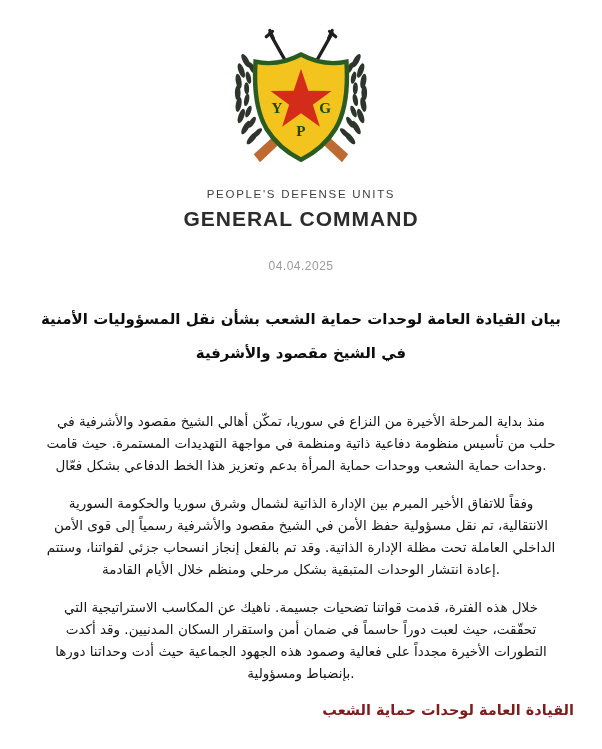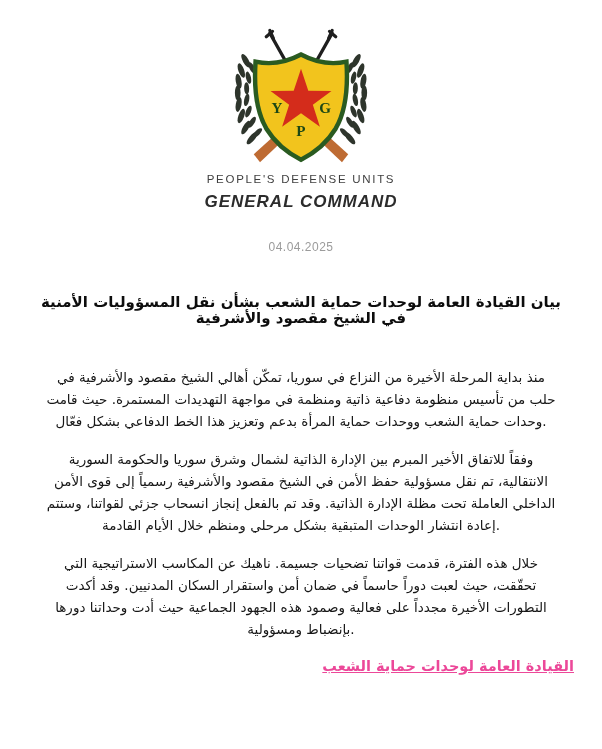--- a/index.html
+++ b/index.html
@@ -21,73 +21,71 @@
   }
   
   .header {
     padding-top: 26px;
     text-align: center;
   }
   .emblem-wrap {
     line-height: 0;
   }
   .org-name {
-    margin-top: 8px;
+    margin-top: 23px;
     font-family: "Liberation Sans", sans-serif;
     font-size: 11.5px;
     letter-spacing: 1.7px;
     color: #3f3f3f;
   }
   .command-title {
     margin-top: 7px;
     font-family: "Liberation Sans", sans-serif;
-    font-size: 17px;
+    font-size: 21px;
     font-weight: bold;
     letter-spacing: 1px;
     color: #2c2c2c;
-    font-style: italic;
   }
   .statement-date {
     margin-top: 28px;
     font-family: "Liberation Sans", sans-serif;
     font-size: 12px;
     letter-spacing: 0.5px;
     color: #9b9b9b;
   }
   
   .statement {
     direction: ltr;              
     padding: 0 28px;
     color: #161616;
   }
   .statement-title {
-    margin-top: 40px;
+    margin-top: 29px;
     text-align: center;
     font-weight: bold;
     font-size: 15px;
-    line-height: 16px;
+    line-height: 34px;
     color: #0d0d0d;
   }
   .para {
     margin: 16px;
     margin-top: 12px;
     text-align: center;
     font-size: 13.5px;
     line-height: 22px;
   }
   .para.first {
     margin-top: 40px;
   }
   .signature {
     margin-top: 18px;
     text-align: right;
     font-weight: bold;
     font-size: 14.5px;
-    color: #ec4899;
-    text-decoration: underline;
+    color: #7f1d1d;
   }
   
   .shield-path {
     stroke: #2A5B21;
     stroke-width: 5;
   }
   .emblem-letter {
     font-family: "Liberation Serif", serif;
     font-weight: bold;
     font-size: 17px;

